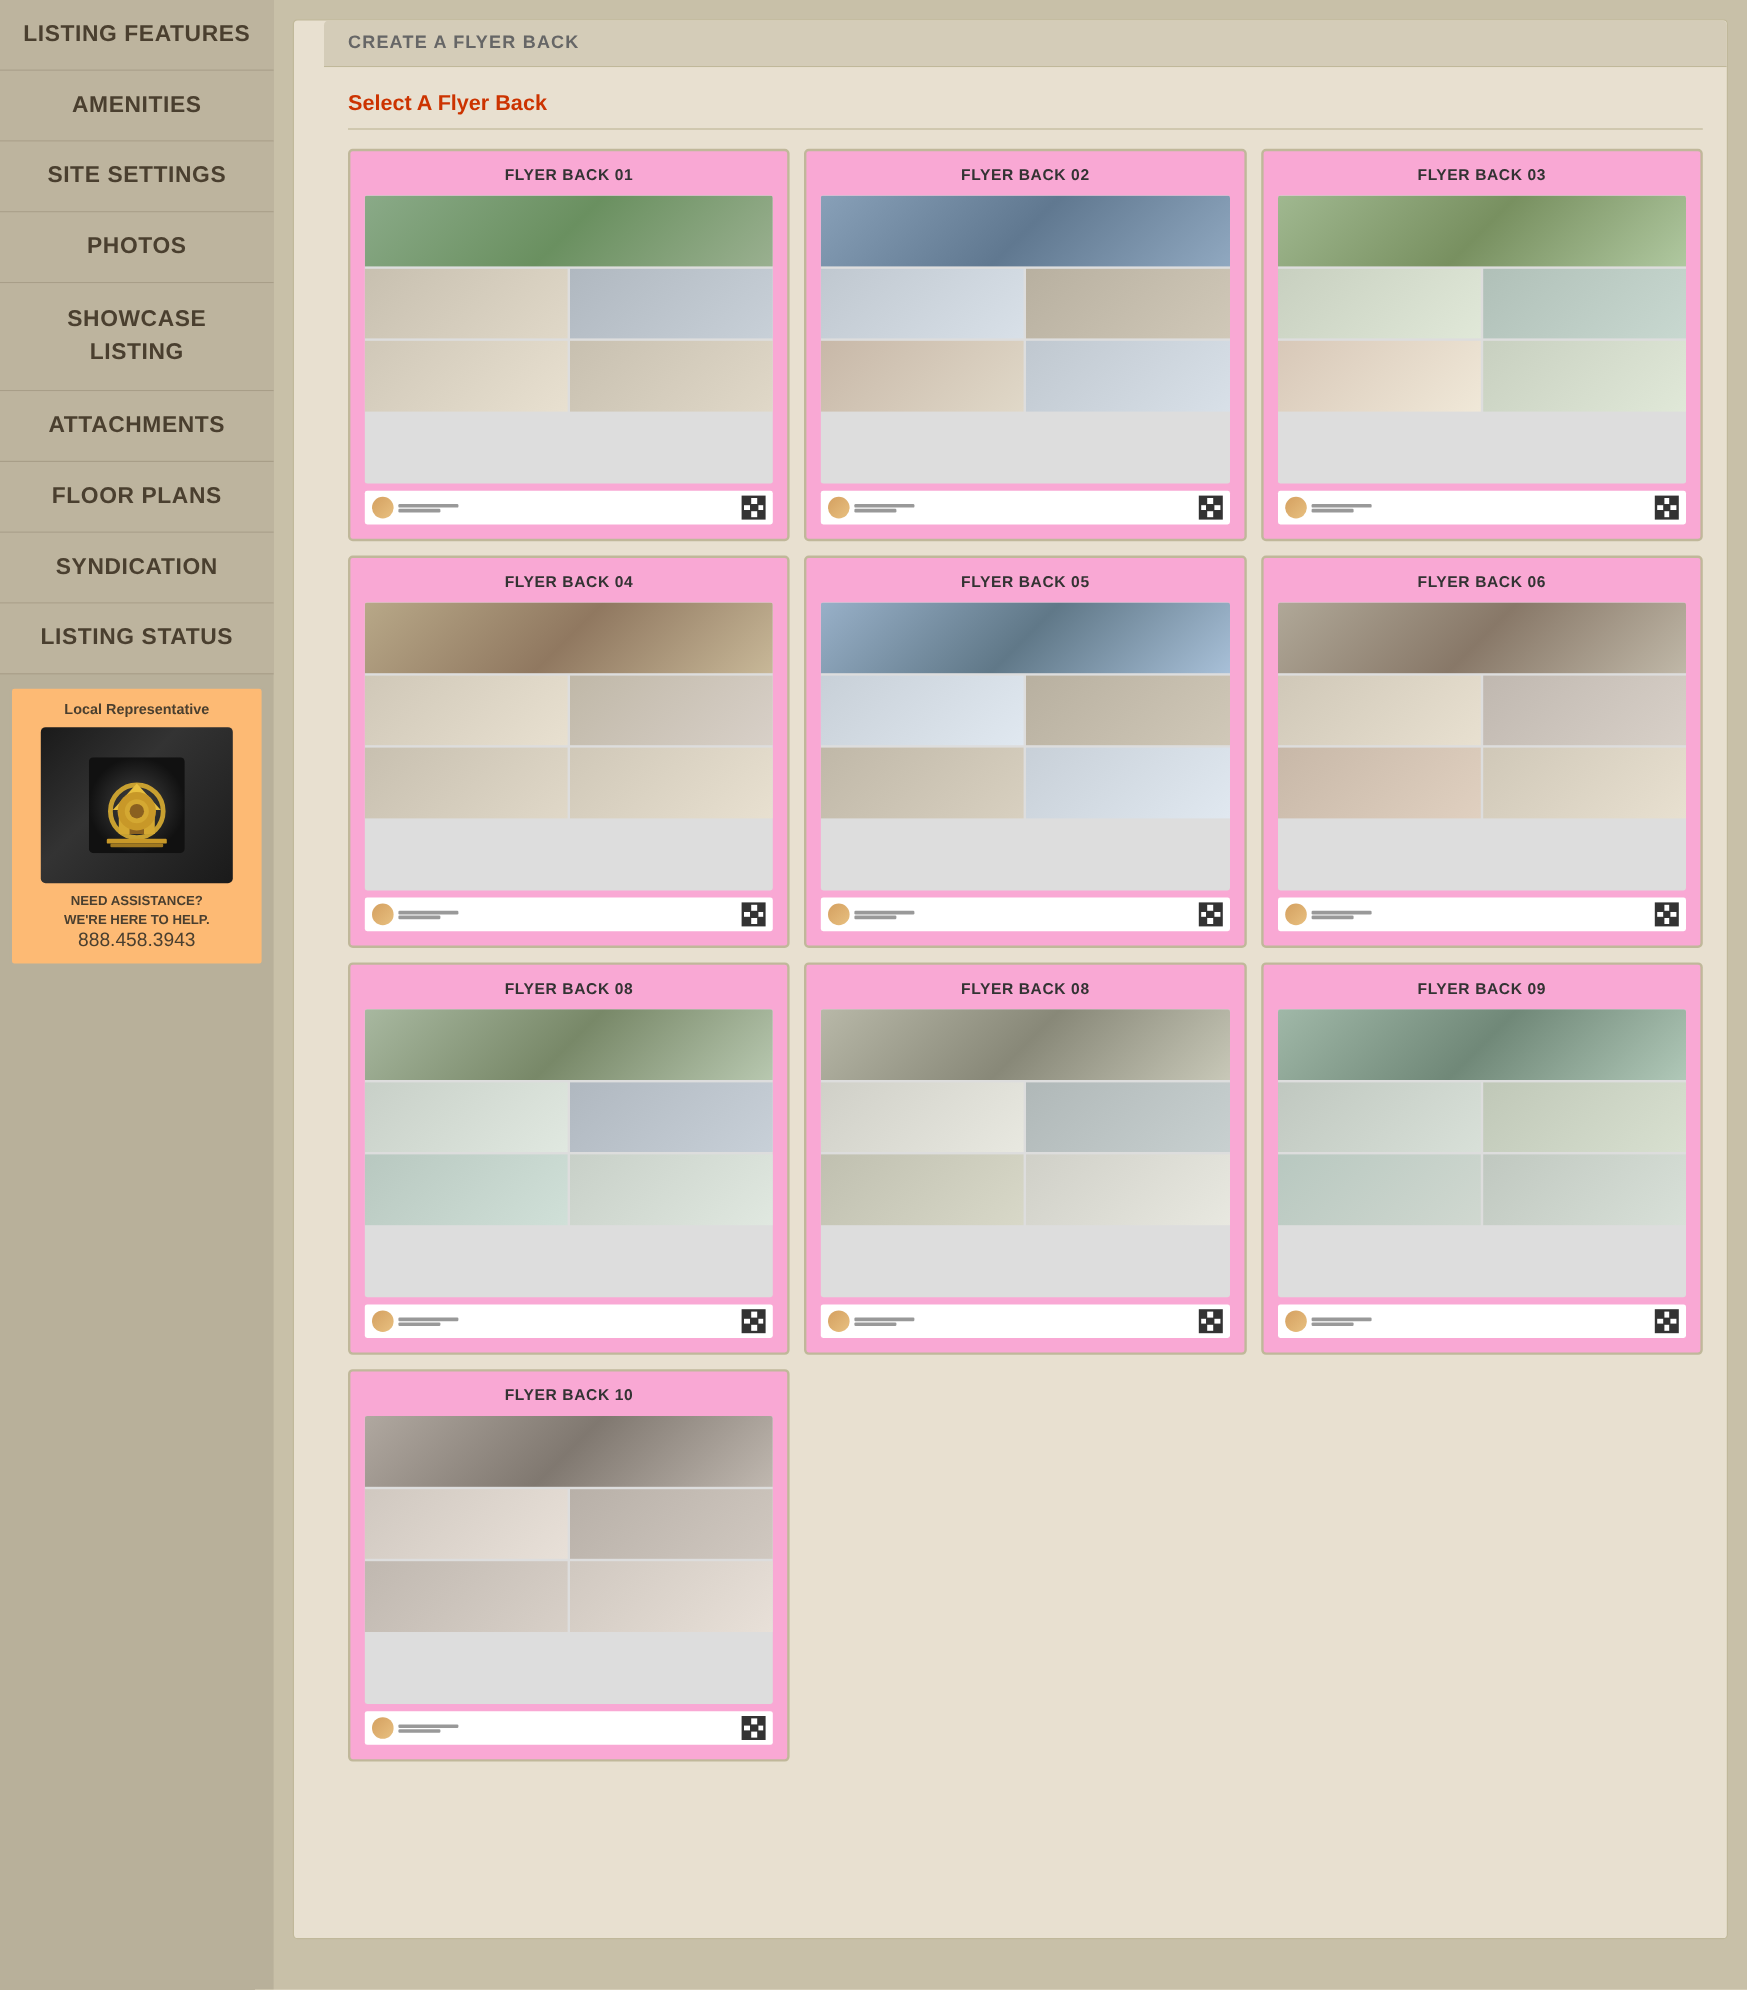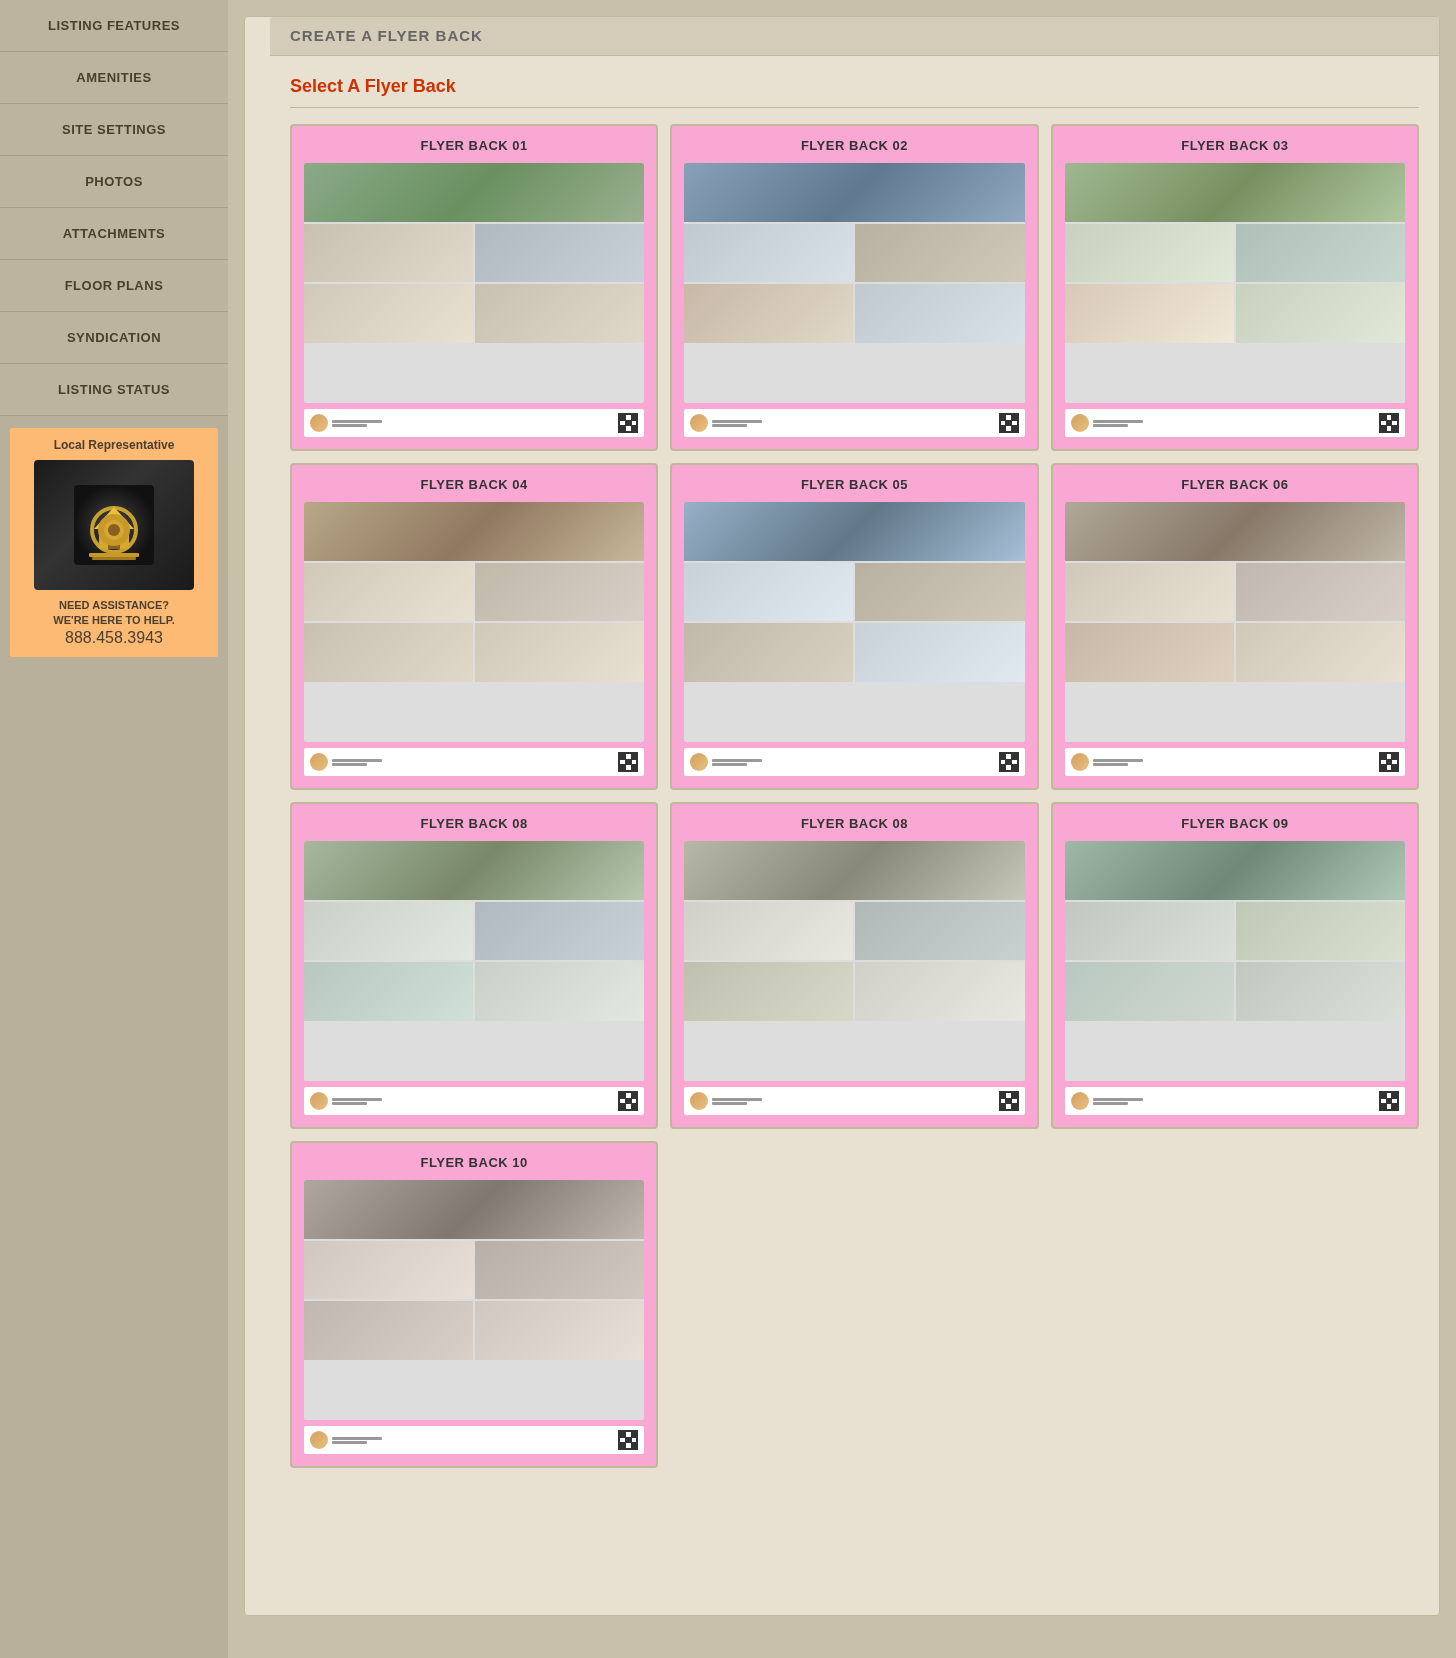--- a/index.html
+++ b/index.html
@@ -19,21 +19,21 @@
       display: flex;
       flex-direction: column;
     }
 
     .nav-item {
       padding: 18px 10px;
       text-align: center;
       border-bottom: 1px solid #a89e88;
       cursor: pointer;
       font-weight: bold;
-      font-size: 13px;
+      font-size: 19px;
       color: #4a3f2f;
       letter-spacing: 0.5px;
       text-transform: uppercase;
       background: #bdb49e;
       position: relative;
     }
     .nav-item.active {
       background: #c8c0a8;
       color: #3a3020;
     }
@@ -252,20 +252,24 @@
   </div>
   <div class="nav-item">
     <span>AMENITIES</span>
   </div>
   <div class="nav-item">
     <span>SITE SETTINGS</span>
   </div>
   <div class="nav-item">
     <span>PHOTOS</span>
   </div>
+  <div class="nav-item" style="line-height:1.4;">
+    <span>SHOWCASE</span><br>
+    <span>LISTING</span>
+  </div>
   <div class="nav-item">
     <span>ATTACHMENTS</span>
   </div>
   <div class="nav-item">
     <span>FLOOR PLANS</span>
   </div>
   <div class="nav-item">
     <span>SYNDICATION</span>
   </div>
   <div class="nav-item">

